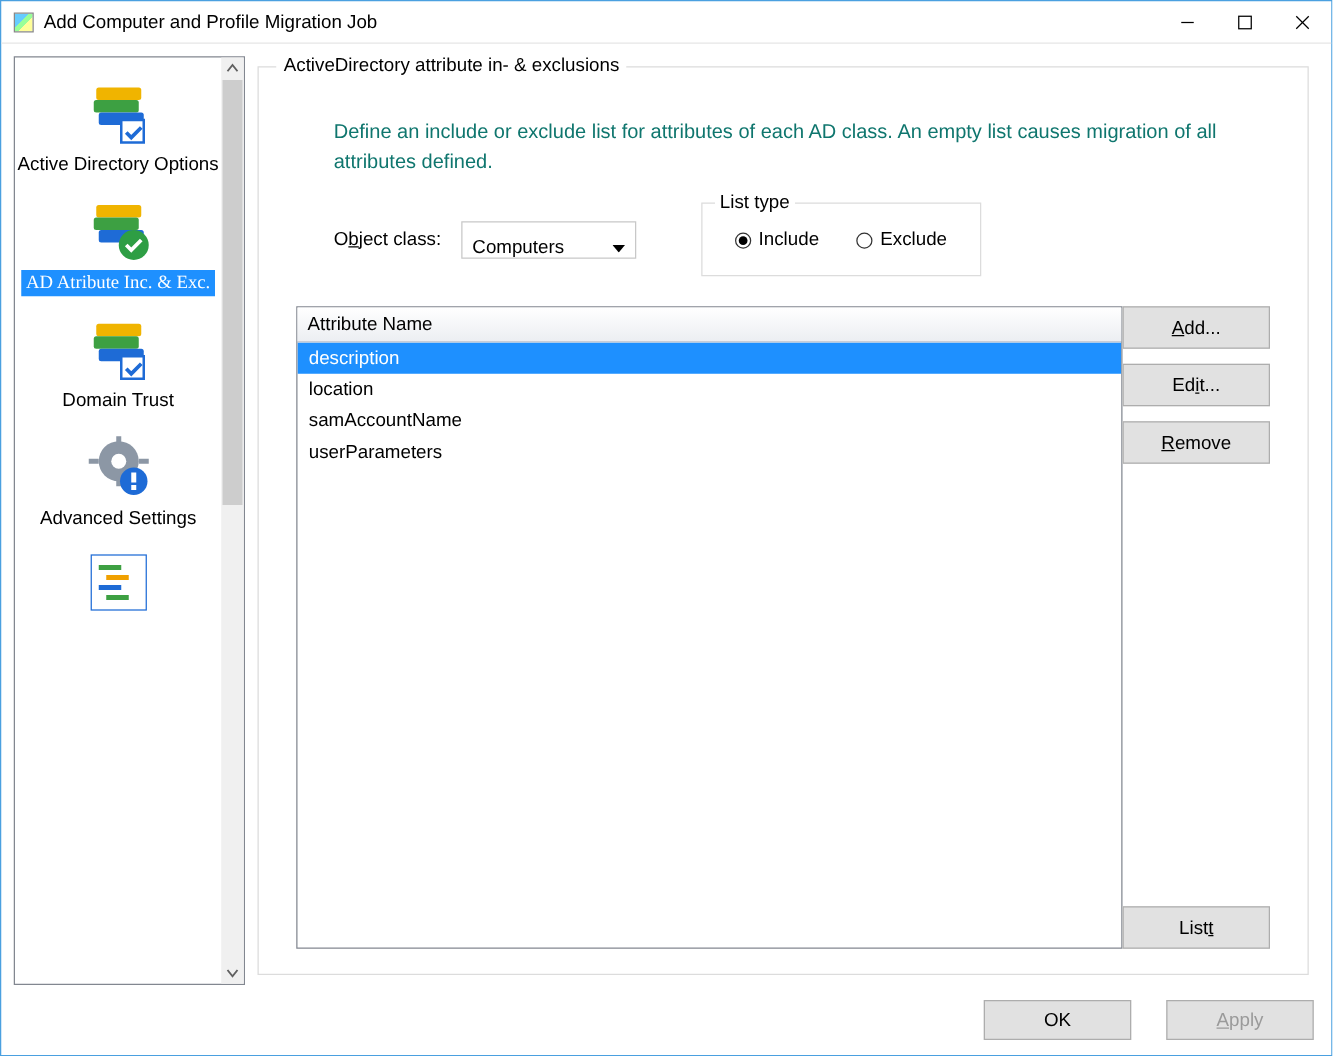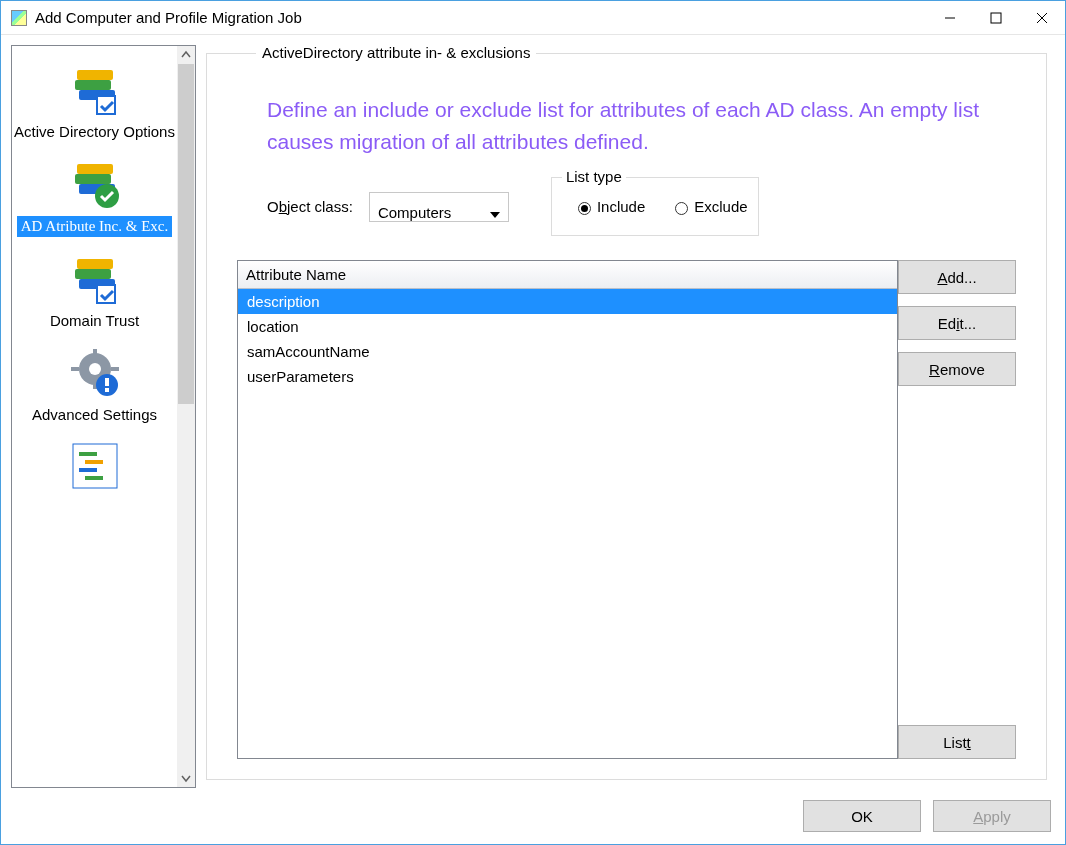--- a/index.html
+++ b/index.html
@@ -16,41 +16,41 @@
 .sidebar { flex: 1; overflow: hidden; display: flex; flex-direction: column; align-items: center; padding-top: 10px; gap: 6px; min-height: 0; }
 .nav-item { width: 100%; display: flex; flex-direction: column; align-items: center; font-size: 15px; color: #000; text-align: center; line-height: 1.3; cursor: pointer; padding: 2px 0; }
 .nav-item .icon-slot { width: 64px; height: 64px; display: flex; align-items: center; justify-content: center; }
 .nav-item.selected .nav-label { background: #1e90ff; color: #fff; padding: 1px 4px; font-family: Liberation Serif, serif; }
 .scrollbar { width: 18px; background: #f0f0f0; display: flex; flex-direction: column; }
 .sb-btn { height: 18px; display: flex; align-items: center; justify-content: center; }
 .sb-track { flex: 1; position: relative; }
 .sb-thumb { position: absolute; left: 1px; right: 1px; top: 0; height: 340px; background: #cdcdcd; }
 .content { flex: 1; padding: 8px 8px 8px 0; min-height: 0; display: flex; flex-direction: column; }
 .groupbox { border: 1px solid #dcdcdc; position: relative; padding: 40px 30px 20px 30px; flex: 1; display: flex; flex-direction: column; }
-.gb-legend { position: absolute; top: -10px; left: 14px; background: #fff; padding: 0 6px; font-size: 15px; color: #000; margin-left: 35px; }
-.instruction { font-size: 21px; color: #8b5cf6; margin: 0 0 20px 30px; line-height: 1.5; }
+.gb-legend { position: absolute; top: -10px; left: 14px; background: #fff; padding: 0 6px; font-size: 15px; color: #000; }
+.instruction { font-size: 16px; color: #0f766e; margin: 0 0 20px 30px; line-height: 1.5; }
 .row-controls { display: flex; align-items: center; gap: 16px; margin-left: 30px; margin-bottom: 24px; }
 .form-label { font-size: 15px; text-decoration: underline; text-decoration-color: transparent; }
 .form-label .ul { text-decoration: underline; }
 .select { width: 140px; height: 30px; border: 1px solid #c8c8c8; display: flex; align-items: flex-end; justify-content: space-between; padding: 0 8px; background: #fff; font-size: 15px; }
-.list-type-box { border: 1px solid #dcdcdc; position: relative; padding: 20px 10px 20px 26px; margin-left: 26px; }
+.list-type-box { border: 1px solid #dcdcdc; position: relative; padding: 20px 26px 20px 26px; margin-left: 36px; }
 .lt-legend { position: absolute; top: -10px; left: 10px; background: #fff; padding: 0 4px; font-size: 15px; }
 .radio-row { display: flex; gap: 30px; align-items: center; font-size: 15px; }
 .radio { width: 13px; height: 13px; border-radius: 50%; border: 1px solid #333; display: inline-flex; align-items: center; justify-content: center; margin-right: 6px; vertical-align: middle; }
 .radio.checked::after { content: ""; width: 7px; height: 7px; background: #000; border-radius: 50%; }
 .attr-row { display: flex; flex: 1; min-height: 0; }
 .attr-list { flex: 1; border: 1px solid #828790; background: #fff; display: flex; flex-direction: column; min-height: 0; }
 .attr-header { height: 28px; background: linear-gradient(#fff,#eceef2); border-bottom: 1px solid #b8bfca; display: flex; align-items: center; padding-left: 8px; font-size: 15px; }
 .attr-body { flex: 1; overflow: auto; }
 .attr-item { height: 25px; display: flex; align-items: center; padding-left: 9px; font-size: 15px; color: #000; }
 .attr-item.sel { background: #1e90ff; color: #fff; }
 .side-buttons { width: 118px; display: flex; flex-direction: column; gap: 12px; }
 .btn { height: 34px; border: 1px solid #adadad; background: #e1e1e1; font-size: 15px; display: flex; align-items: center; justify-content: center; cursor: pointer; }
 .btn .ul { text-decoration: underline; }
-.footer { height: 56px; border-top: 0; display: flex; align-items: center; justify-content: flex-end; gap: 12px; padding: 0 14px; }
+.footer { height: 56px; border-top: 0; display: flex; align-items: center; justify-content: flex-end; gap: 28px; padding: 0 14px; }
 .footer .btn { width: 118px; height: 32px; }
 .btn.disabled { color: #9a9a9a; }
 .gb-spacer { flex: 1; }
 </style>
 </head>
 <body>
 
 <div class="window">
 
   <div class="titlebar">

